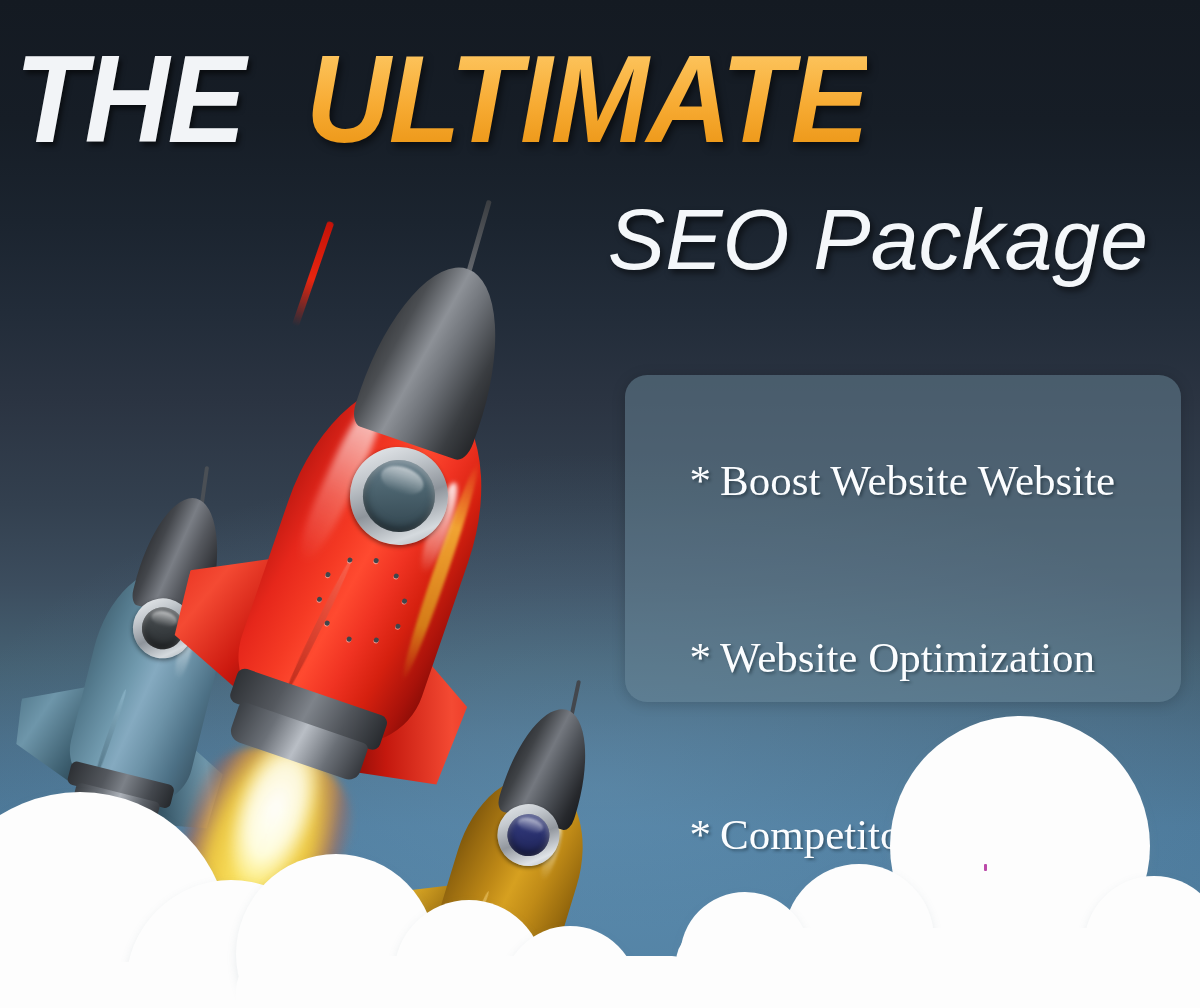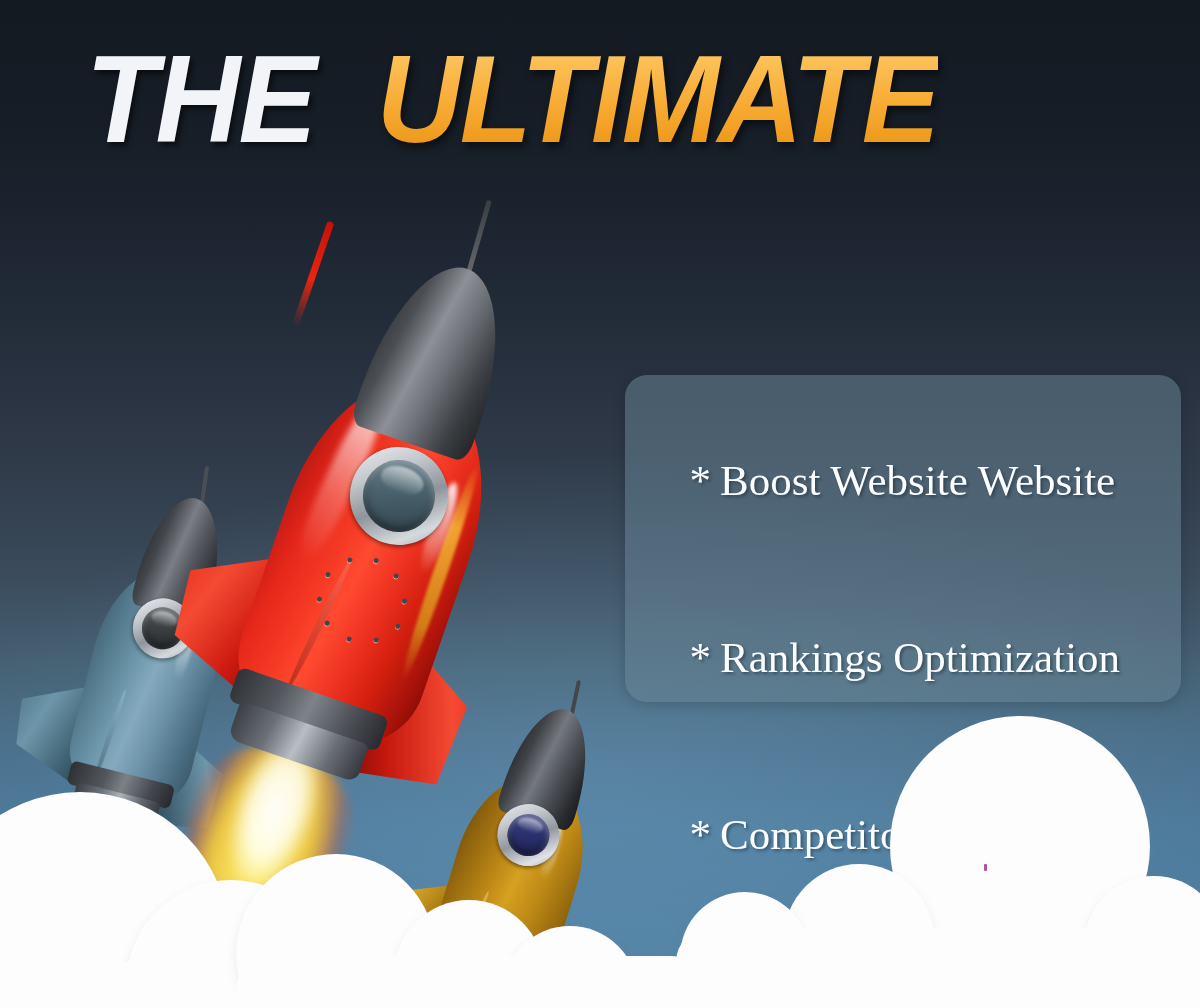--- a/index.html
+++ b/index.html
@@ -32,21 +32,21 @@
   .sky-glow {
     position:absolute; left:-10%; top:42%;
     width:120%; height:60%;
     background:radial-gradient(ellipse at 50% 60%, rgba(120,170,205,.30) 0%, rgba(100,150,190,0) 65%);
     pointer-events:none;
   }
 
   
   .headline {
     position:absolute; left:0; top:36px; width:1010px;
-    text-align:center;
+    text-align:left;
     white-space:nowrap;
     line-height:1;
   }
   .headline .word {
     display:inline-block;
     font-size:125px;
     font-weight:bold;
     font-style:italic;
     letter-spacing:-2px;
     transform:scaleX(.94);
@@ -393,20 +393,21 @@
 <body>
 
 <div id="poster">
 
   <div class="sky"></div>
   <div class="sky-glow"></div>
 
   <div class="headline">
     <span class="word word-the">THE</span><span class="word word-ultimate">ULTIMATE</span>
   </div>
+  <div class="subhead">SEO Package</div>
 
   <div class="rocket" id="rocket-left">
     <div class="antenna r-antenna"></div>
     <div class="flame flame-main"></div>
     <div class="fin fin-left"></div>
     <div class="fin fin-right"></div>
     <div class="body-shell r-body"></div>
     <div class="gloss-b"></div>
     <div class="seam"></div>
     <div class="nose r-nose"></div>
@@ -487,21 +488,21 @@
   </div>
 
   <div class="speck"></div>
 
   <div class="panel"></div>
   <div class="panel-list">
     <div class="feature">
       <span class="star">*</span><span>Boost Website Website</span>
     </div>
     <div class="feature">
-      <span class="star">*</span><span>Rankings Optimization</span>
+      <span class="star">*</span><span>Website Optimization</span>
     </div>
     <div class="feature">
       <span class="star">*</span><span>Competitor Followup</span>
     </div>
     <div class="feature">
       <span class="star">*</span><span>Generate Leads</span>
     </div>
 
   </div>
 

